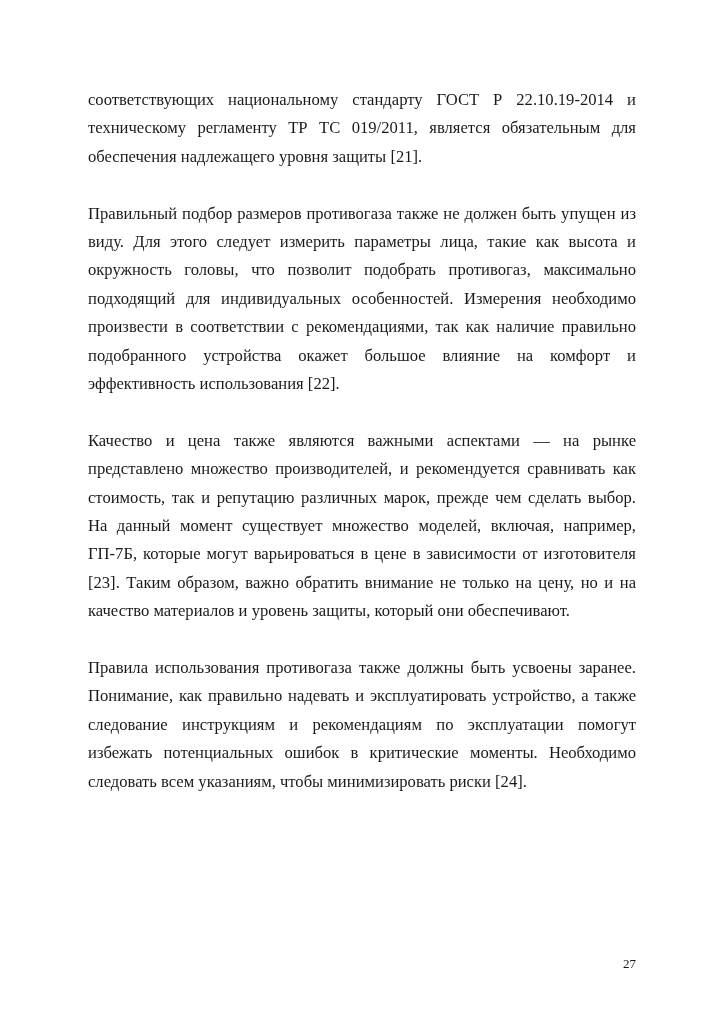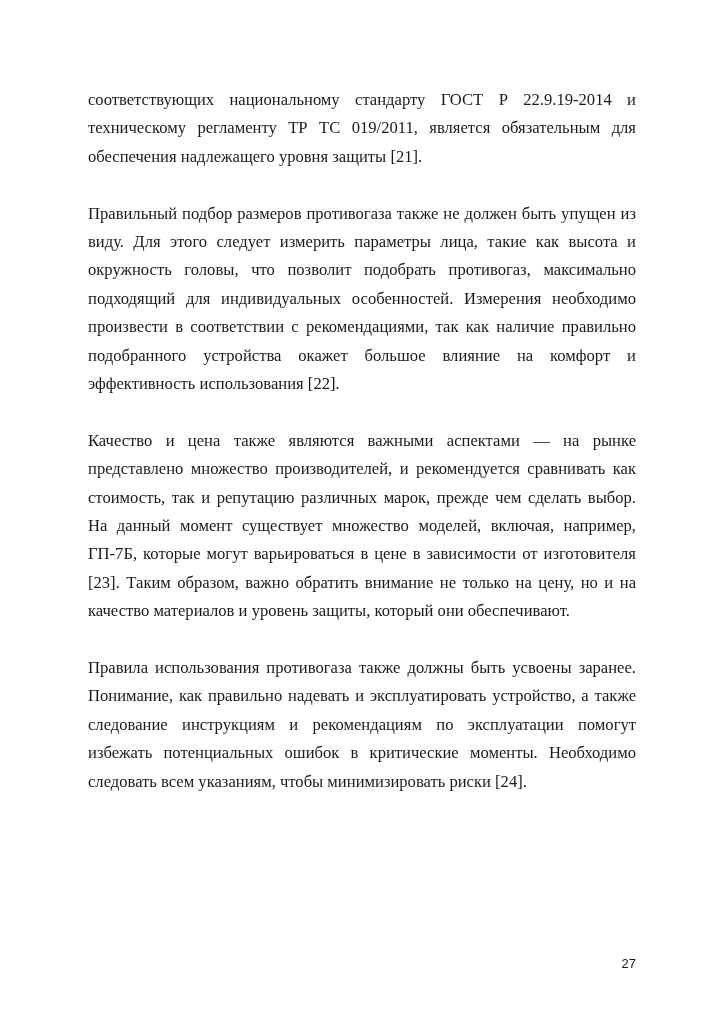--- a/index.html
+++ b/index.html
@@ -18,28 +18,28 @@
     margin: 0 0 28.4px 0;
     text-align: justify;
     text-align-last: left;
   }
   .page-number {
     position: absolute;
     left: 590px;
     width: 46px;
     top: 956px;
     text-align: right;
-    font-family: Liberation Sans, sans-serif;
+    font-family: Liberation Serif, serif;
     font-size: 13px;
     color: #1a1a1a;
   }
 </style>
 </head>
 <body>
 
 <div class="page">
-  <p class="para">соответствующих национальному стандарту ГОСТ Р 22.9.19-2014 и техническому регламенту ТР ТС 019/2011, является обязательным для обеспечения надлежащего уровня защиты [21].</p>
+  <p class="para">соответствующих национальному стандарту ГОСТ Р 22.10.19-2014 и техническому регламенту ТР ТС 019/2011, является обязательным для обеспечения надлежащего уровня защиты [21].</p>
   <p class="para">Правильный подбор размеров противогаза также не должен быть упущен из виду. Для этого следует измерить параметры лица, такие как высота и окружность головы, что позволит подобрать противогаз, максимально подходящий для индивидуальных особенностей. Измерения необходимо произвести в соответствии с рекомендациями, так как наличие правильно подобранного устройства окажет большое влияние на комфорт и эффективность использования [22].</p>
   <p class="para">Качество и цена также являются важными аспектами — на рынке представлено множество производителей, и рекомендуется сравнивать как стоимость, так и репутацию различных марок, прежде чем сделать выбор. На данный момент существует множество моделей, включая, например, ГП-7Б, которые могут варьироваться в цене в зависимости от изготовителя [23]. Таким образом, важно обратить внимание не только на цену, но и на качество материалов и уровень защиты, который они обеспечивают.</p>
   <p class="para">Правила использования противогаза также должны быть усвоены заранее. Понимание, как правильно надевать и эксплуатировать устройство, а также следование инструкциям и рекомендациям по эксплуатации помогут избежать потенциальных ошибок в критические моменты. Необходимо следовать всем указаниям, чтобы минимизировать риски [24].</p>
 </div>
 
 <div class="page-number">27</div>
 
 </body></html>

